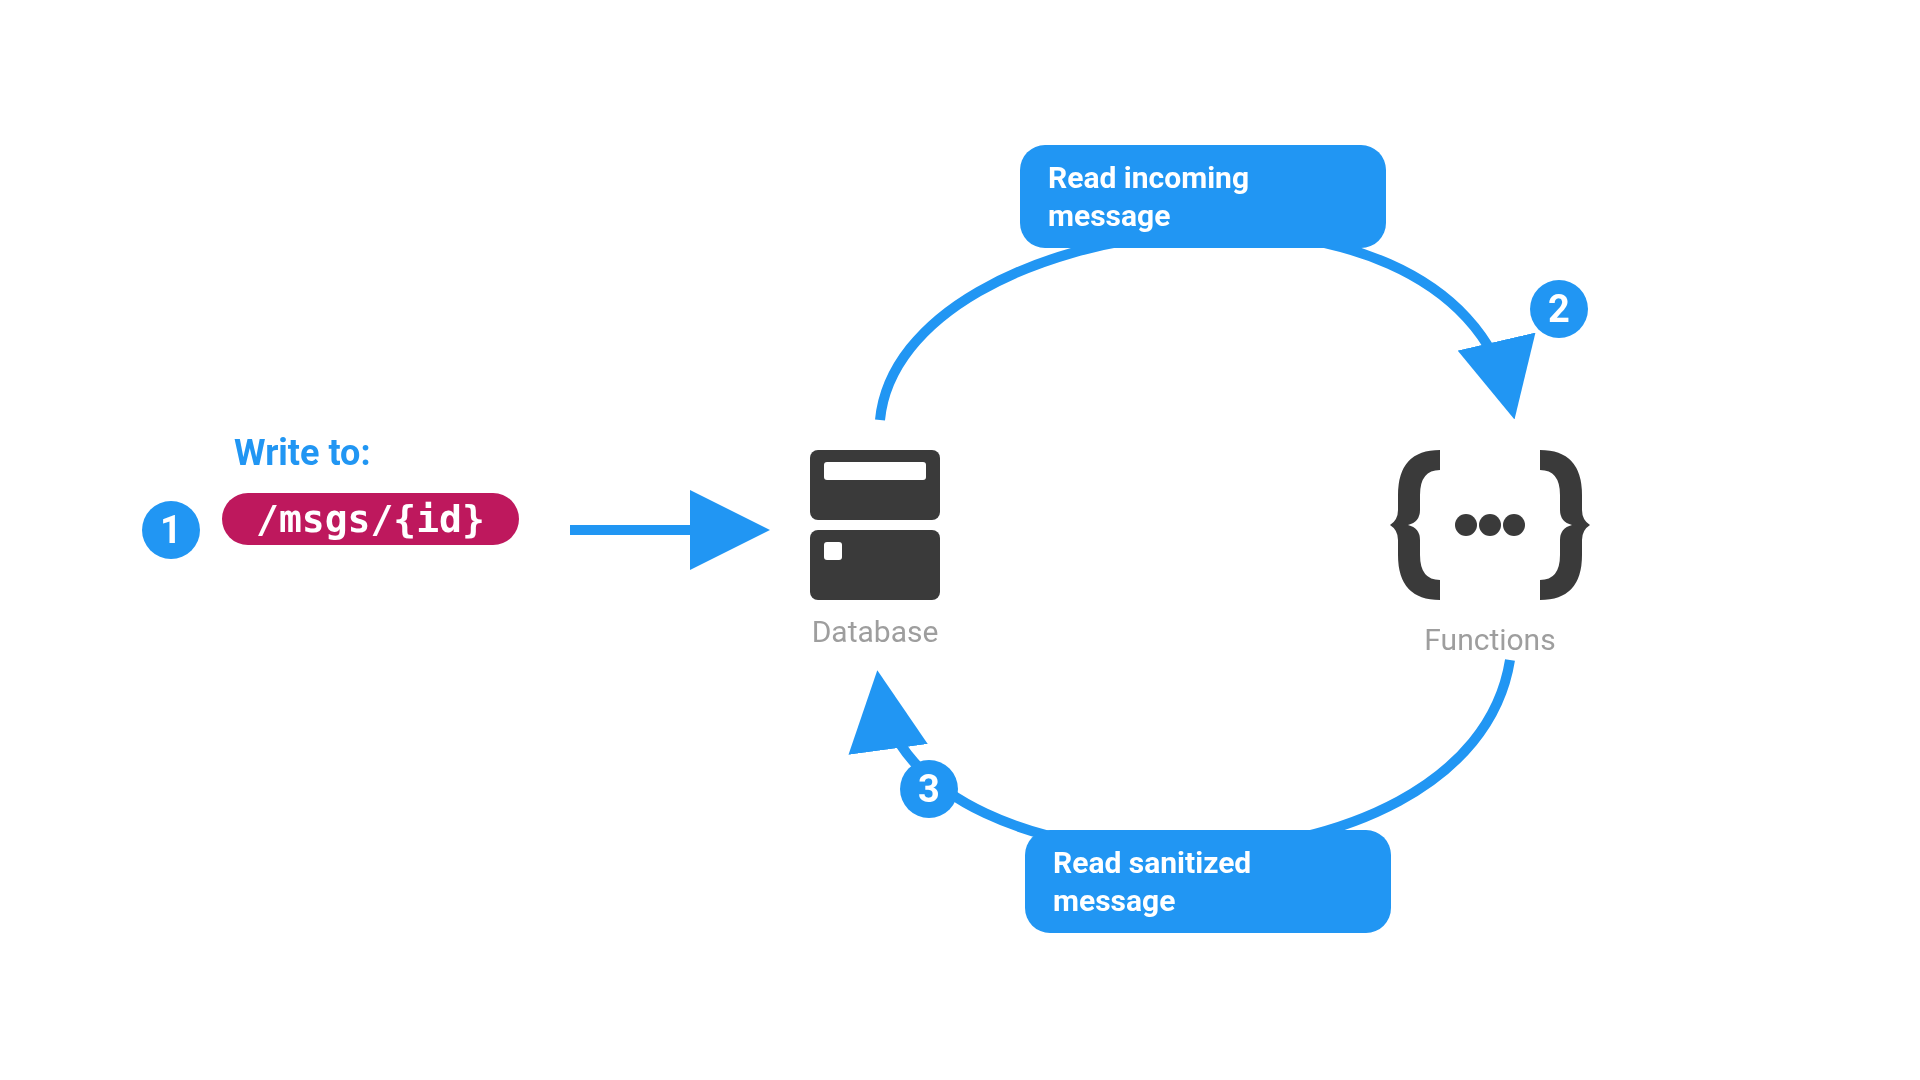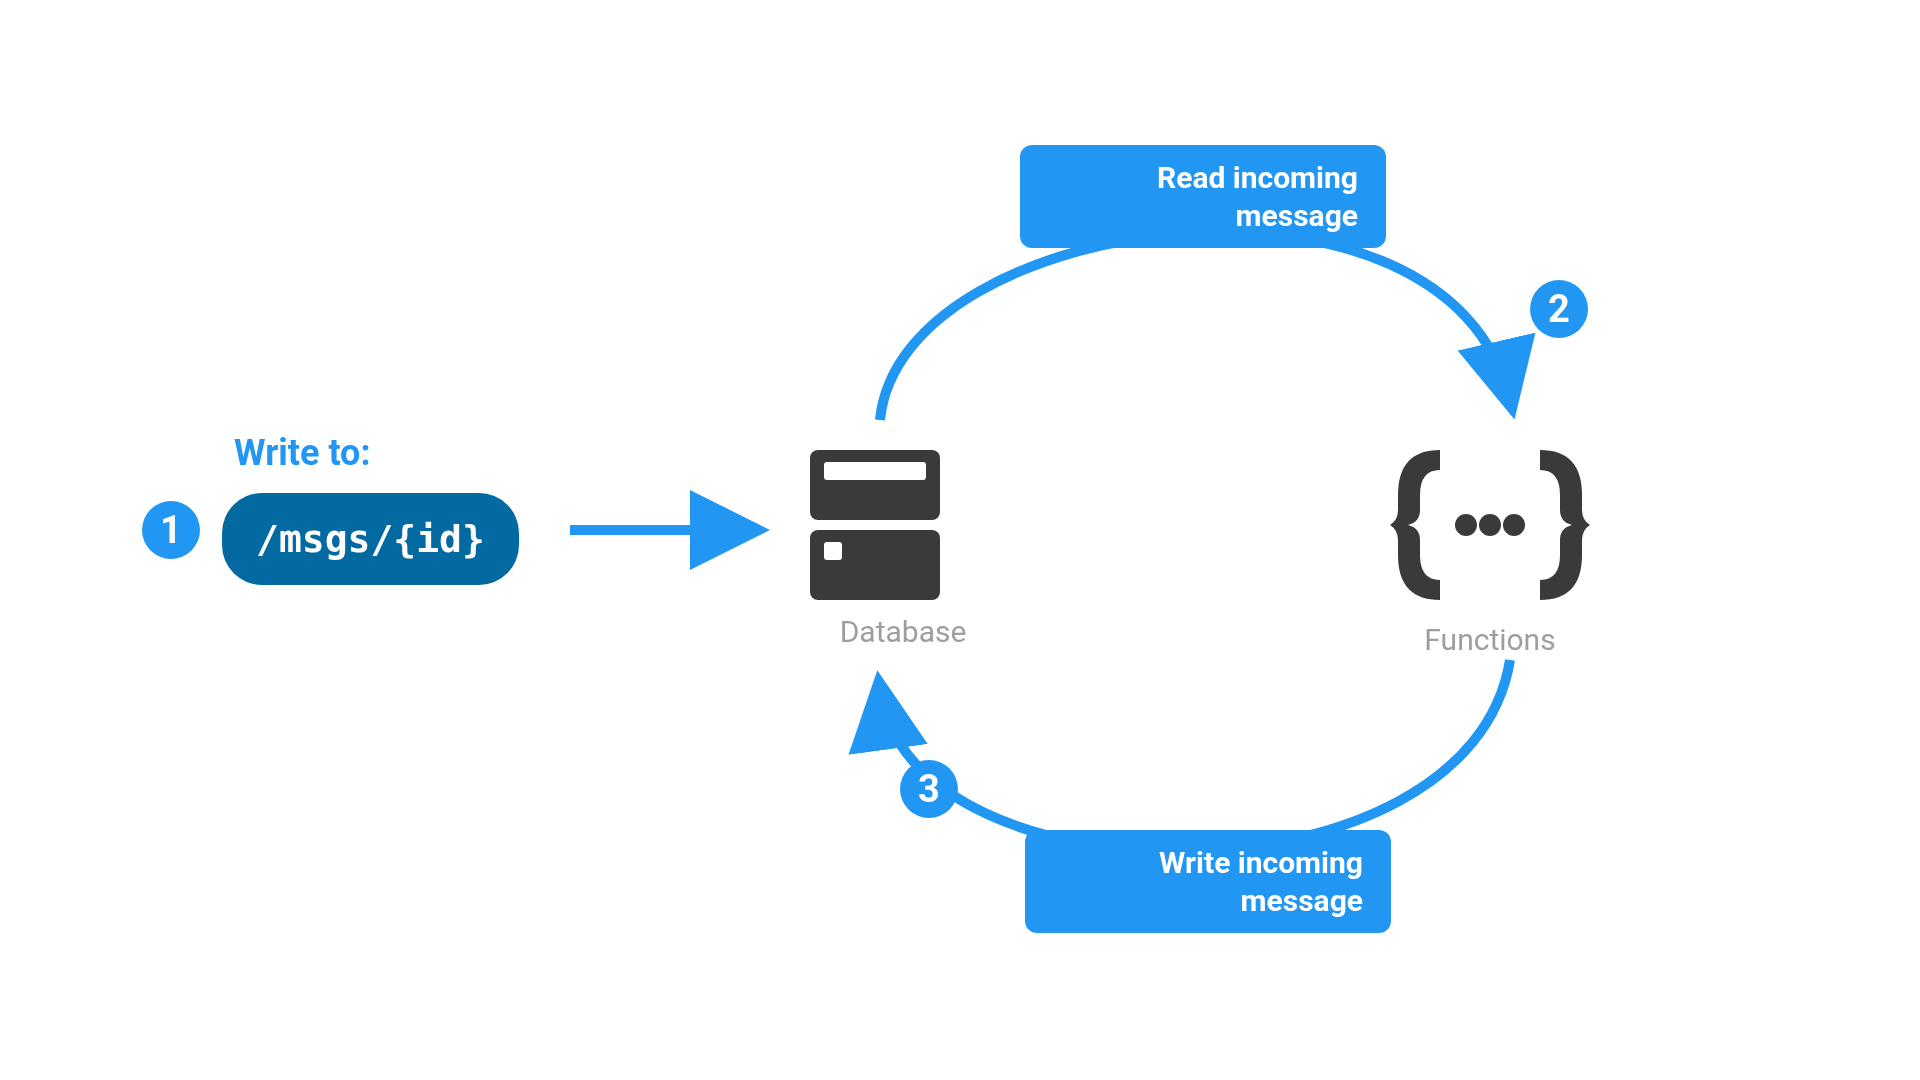--- a/index.html
+++ b/index.html
@@ -1,21 +1,21 @@
 <!DOCTYPE html>
 <html><head>
 <meta charset="utf-8">
 <style>
   html,body{margin:0;padding:0;width:1920px;height:1080px;background:#fff;font-family:-apple-system,BlinkMacSystemFont,"Segoe UI",Roboto,Helvetica,Arial,sans-serif;}
   .stage{position:relative;width:1920px;height:1080px;}
   .abs{position:absolute;}
   .blue{color:#2196f3;}
   .badge-circle{width:58px;height:58px;border-radius:50%;background:#2196f3;color:#fff;display:flex;align-items:center;justify-content:center;font-weight:700;font-size:38px;}
-  .pill{background:#0369a1;color:#fff;border-radius:40px;padding:24px 34px;font-family:ui-monospace,Menlo,Consolas,monospace;font-size:38px;font-weight:600;white-space:nowrap;}
-  .box{background:#2196f3;color:#fff;border-radius:12px;padding:14px 28px;text-align:right;font-weight:700;font-size:30px;line-height:1.25;}
+  .pill{background:#be185d;color:#fff;border-radius:40px;padding:4px 34px;font-family:ui-monospace,Menlo,Consolas,monospace;font-size:38px;font-weight:600;white-space:nowrap;}
+  .box{background:#2196f3;color:#fff;border-radius:25px;padding:14px 28px;text-align:left;font-weight:700;font-size:30px;line-height:1.25;}
   .node-label{color:#9e9e9e;font-size:30px;text-align:center;}
   svg{overflow:visible;}
 </style>
 </head>
 <body>
 
 <div class="stage">
 
   <div class="abs badge-circle" style="left:142px;top:501px;">
     <span>1</span>
@@ -37,21 +37,21 @@
   </svg>
 
   <svg class="abs" style="left:800px;top:440px;" width="150" height="170">
     <g fill="#3A3A3A">
       <rect x="10" y="10" width="130" height="70" rx="8"></rect>
       <rect x="10" y="90" width="130" height="70" rx="8"></rect>
     </g>
     <rect x="24" y="22" width="102" height="18" rx="3" fill="#fff"></rect>
     <rect x="24" y="102" width="18" height="18" rx="3" fill="#fff"></rect>
   </svg>
-  <div class="abs node-label" style="left:828px;top:614px;width:150px;">Database</div>
+  <div class="abs node-label" style="left:800px;top:614px;width:150px;">Database</div>
 
   <svg class="abs" style="left:1390px;top:440px;" width="200" height="170">
     <g fill="#3A3A3A">
 
       <path d="M50,10 L50,30 Q30,30 30,55 L30,70 Q30,82 18,85 Q30,88 30,100 L30,115 Q30,140 50,140 L50,160 Q8,160 8,115 L8,100 Q8,90 0,85 Q8,80 8,70 L8,55 Q8,10 50,10 Z"></path>
 
       <g transform="translate(200,0) scale(-1,1)">
         <path d="M50,10 L50,30 Q30,30 30,55 L30,70 Q30,82 18,85 Q30,88 30,100 L30,115 Q30,140 50,140 L50,160 Q8,160 8,115 L8,100 Q8,90 0,85 Q8,80 8,70 L8,55 Q8,10 50,10 Z"></path>
       </g>
 
@@ -83,21 +83,21 @@
   <svg class="abs" style="left:830px;top:610px;" width="720" height="310">
     <defs>
       <marker id="ah3" markerWidth="8" markerHeight="8" refX="6" refY="4" orient="auto">
         <path d="M0,0 L8,4 L0,8 Z" fill="#2196f3"></path>
       </marker>
     </defs>
     <path d="M680,50 C640,300 80,300 50,80" fill="none" stroke="#2196f3" stroke-width="10" marker-end="url(#ah3)"></path>
   </svg>
 
   <div class="abs box" style="left:1025px;top:830px;width:310px;">
-    <div>Write incoming</div>
+    <div>Read sanitized</div>
     <div>message</div>
   </div>
 
   <div class="abs badge-circle" style="left:900px;top:760px;">
     <span>3</span>
   </div>
 
 </div>
 
 </body></html>

